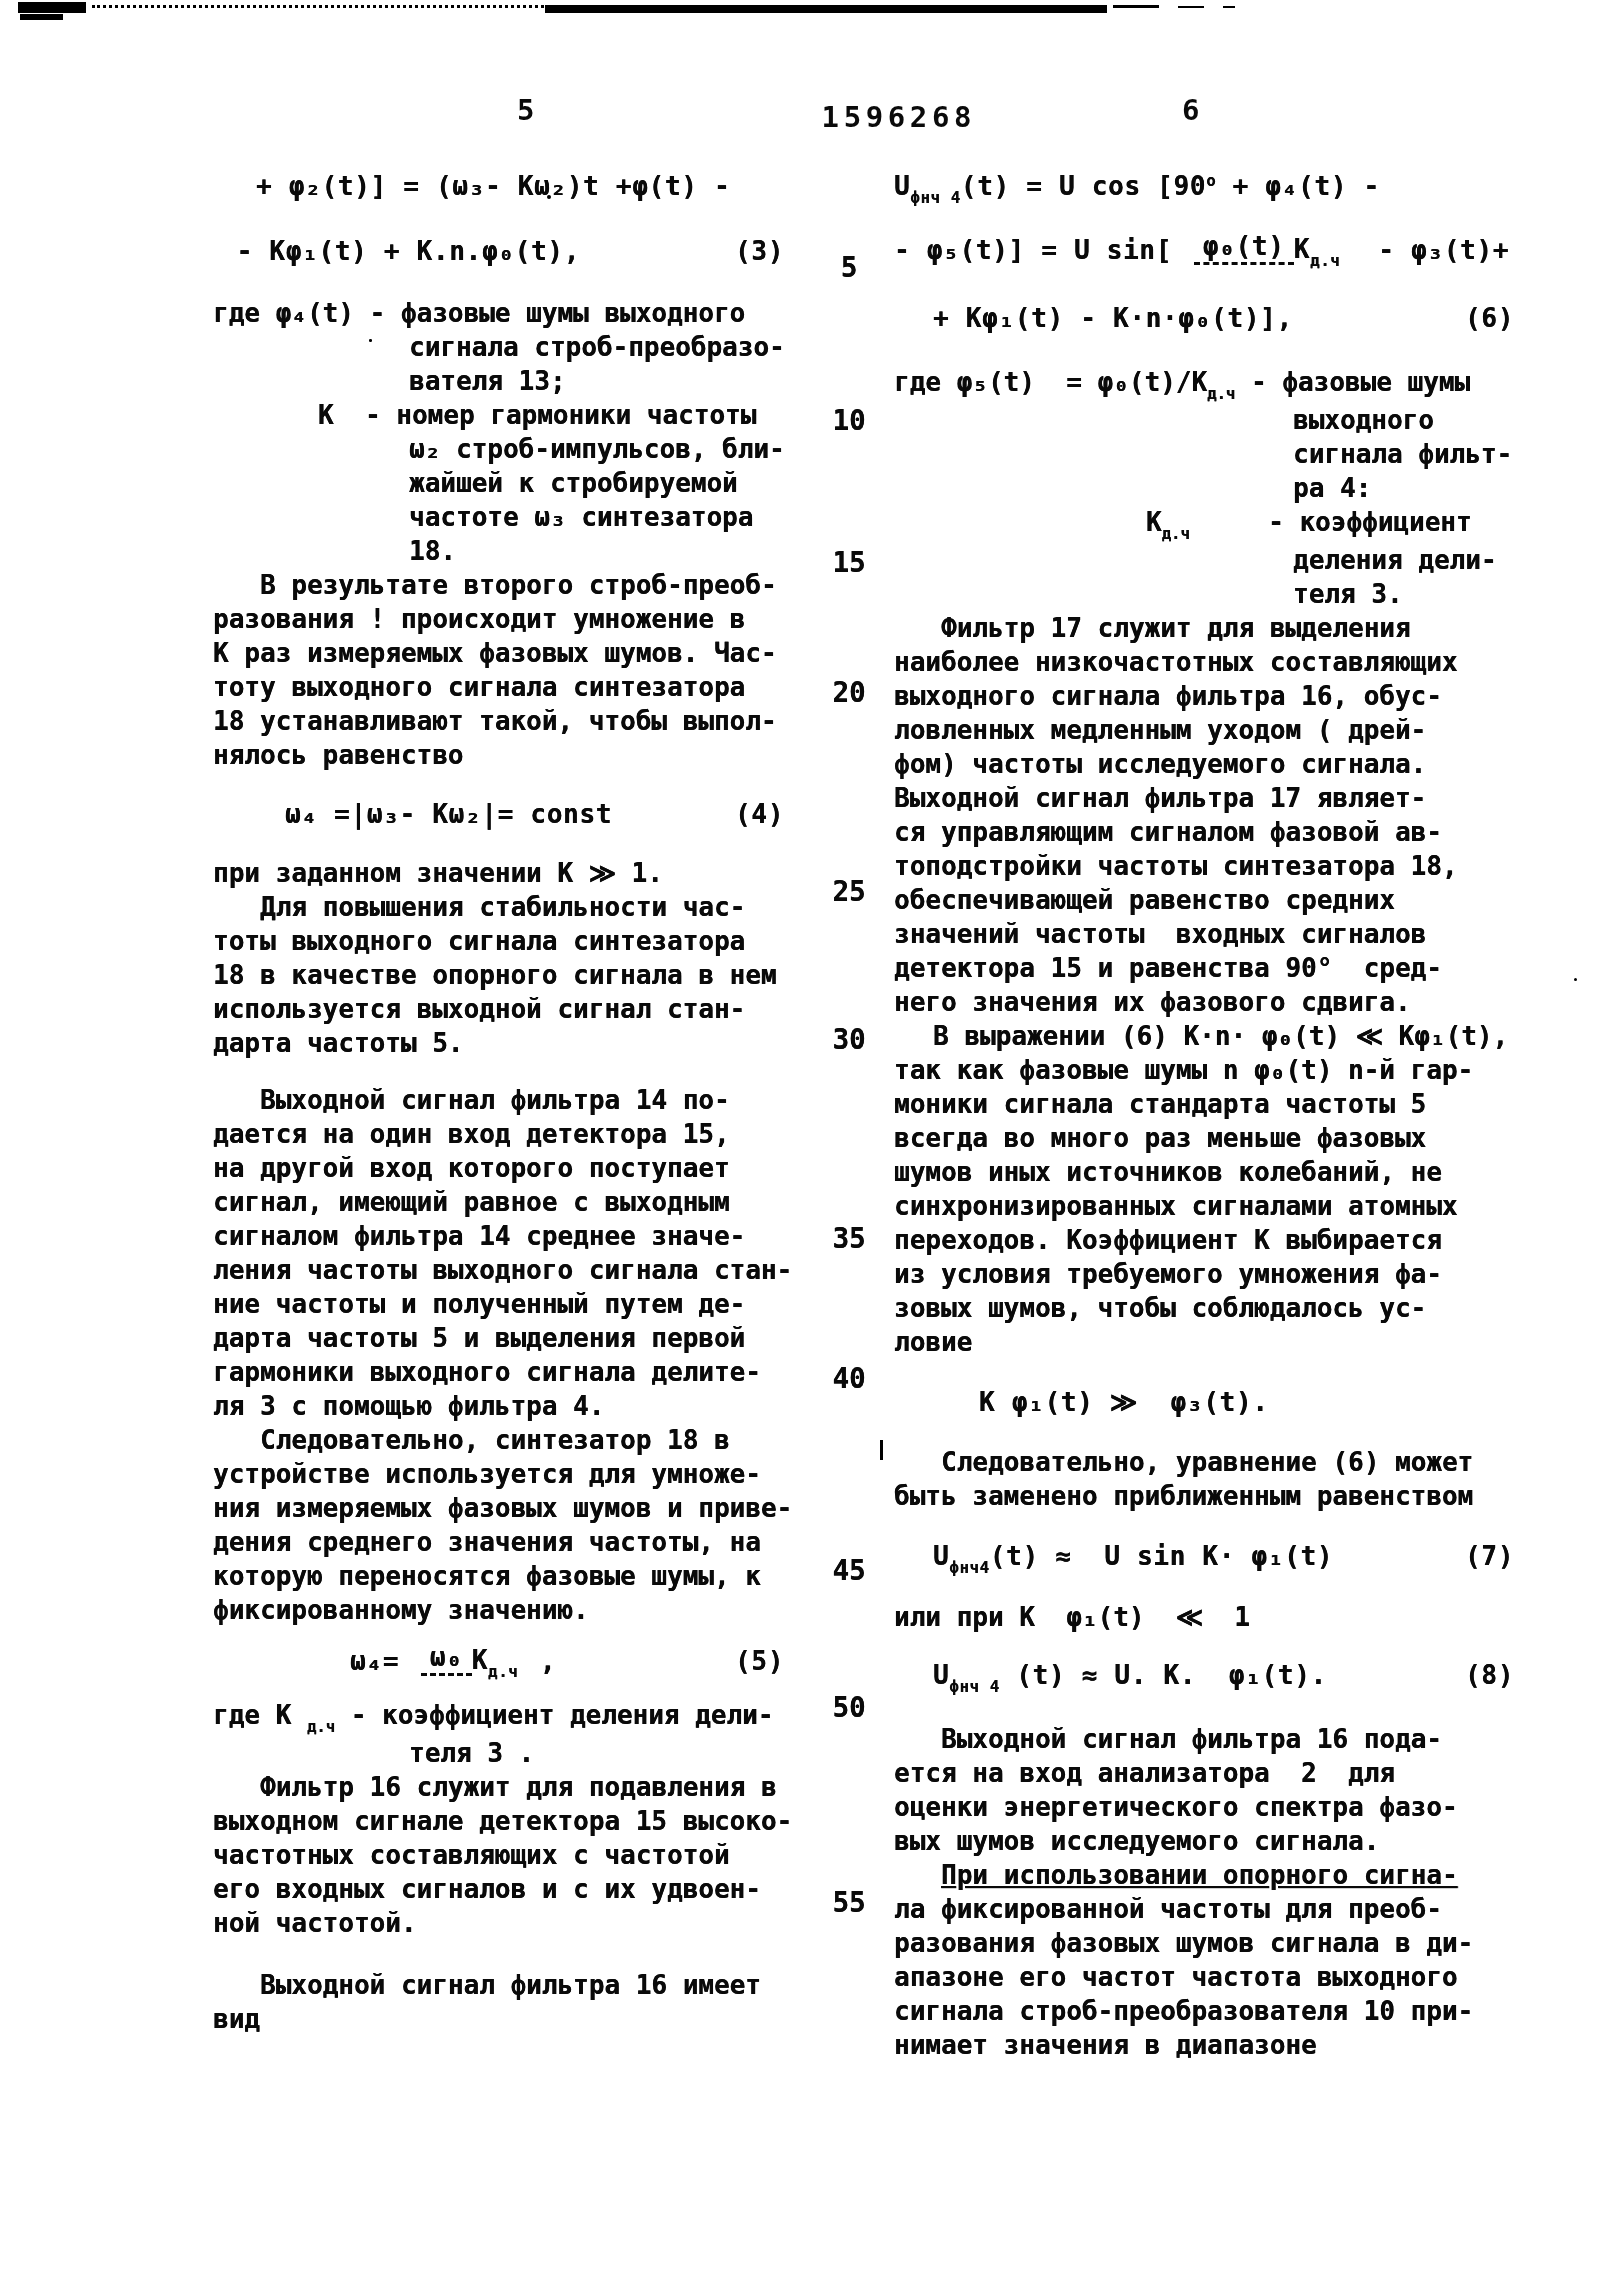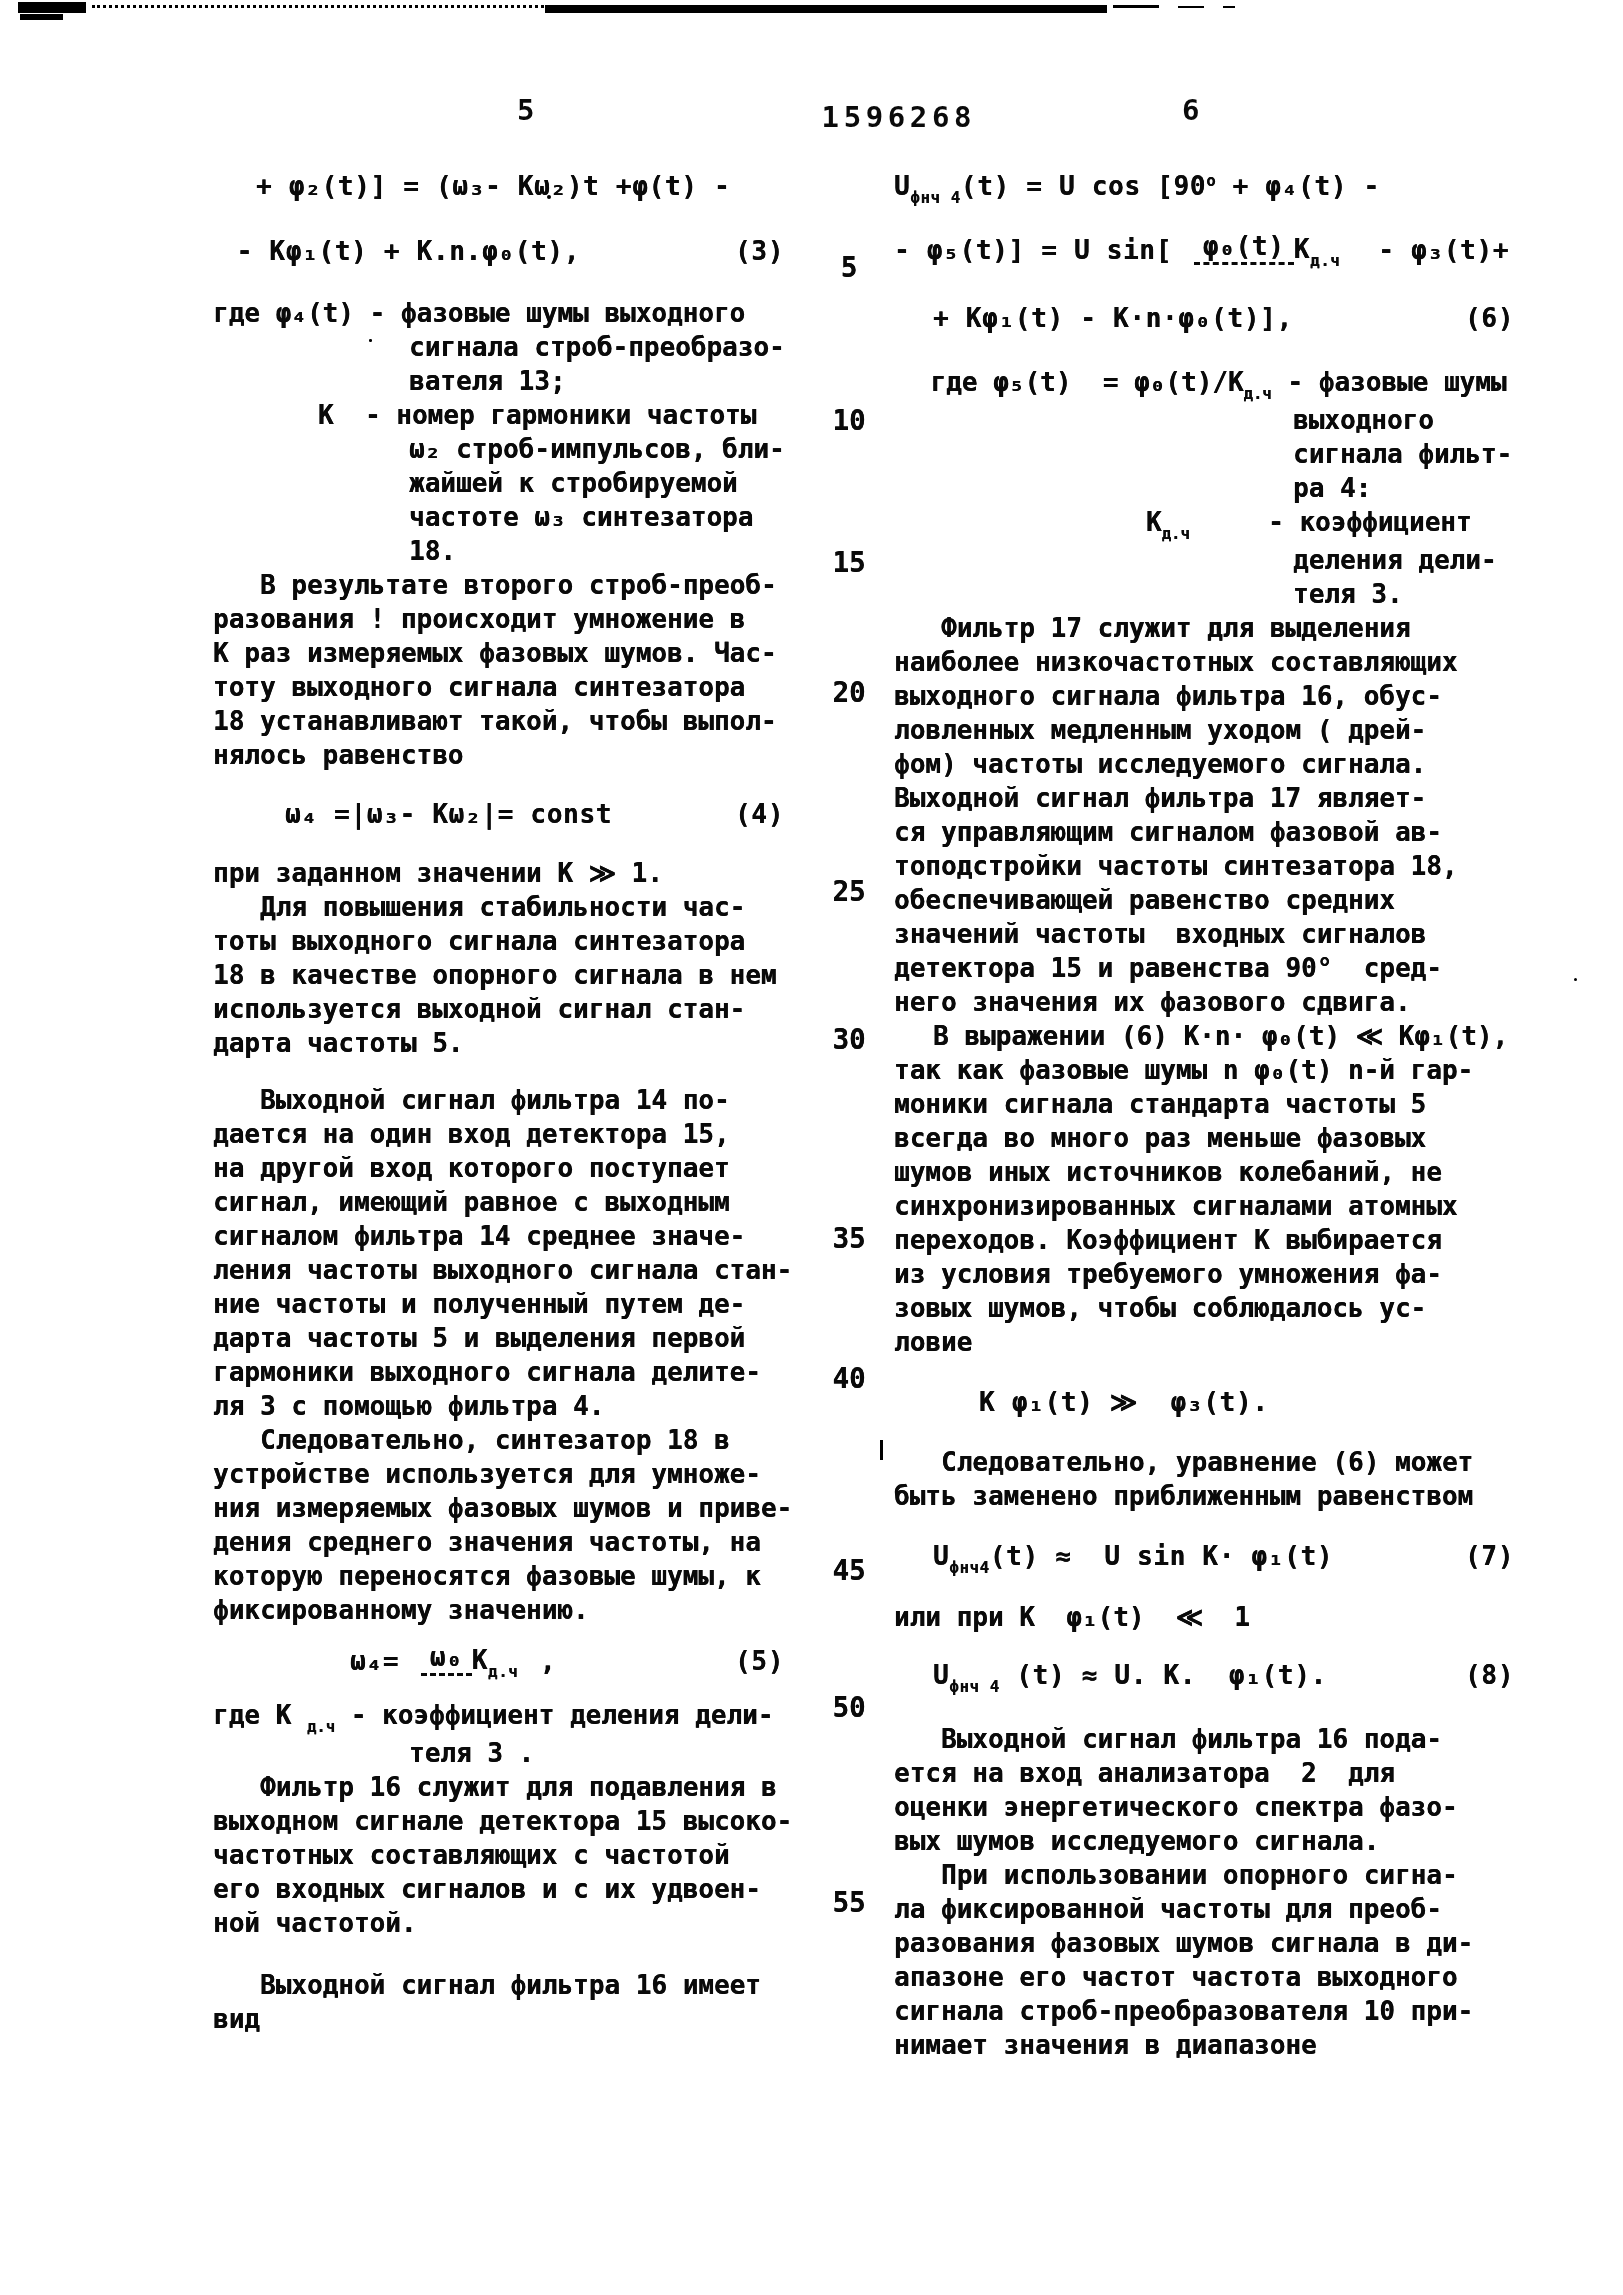--- a/index.html
+++ b/index.html
@@ -116,21 +116,21 @@
       <div class="ln"><span class="lc">частотных составляющих с частотой</span></div>
       <div class="ln"><span class="lc">его входных сигналов и с их удвоен-</span></div>
       <div class="ln"><span class="lc">ной частотой.</span></div>
       <div class="ln" style="margin-top: 27.5px; padding-left: 47px;"><span class="lc">Выходной сигнал фильтра 16 имеет</span></div>
       <div class="ln"><span class="lc">вид</span></div>
     </div>
   <div class="col" id="colR">
       <div class="ln fm"><span class="lc"><span class="tx">U</span><span class="sb">фнч 4</span><span class="tx">(t) = U cos [90</span><span class="sp">о</span><span class="tx"> + φ₄(t) -</span></span></div>
       <div class="ln fm" style="margin-top: 26px;"><span class="lc"><span class="tx">- φ₅(t)] = U sin[ </span><span class="frac"><span class="fnum"><span class="tx">φ₀(t)</span></span><span class="fden"><span class="tx">К</span><span class="sb">д.ч</span></span></span><span class="tx">  - φ₃(t)+</span></span></div>
       <div class="ln fm" style="margin-top: 33px; padding-left: 39px;"><span class="lc">+ Кφ₁(t) - К·n·φ₀(t)],</span><span class="eq">(6)</span></div>
-      <div class="ln" style="margin-top: 30px; text-align: center;"><span class="lc"><span class="tx">где φ₅(t)  = φ₀(t)/К</span><span class="sb">д.ч</span><span class="tx"> - фазовые шумы</span></span></div>
+      <div class="ln" style="margin-top: 30px;"><span class="lc"><span class="tx">где φ₅(t)  = φ₀(t)/К</span><span class="sb">д.ч</span><span class="tx"> - фазовые шумы</span></span></div>
       <div class="ln" style="padding-left: 399px;"><span class="lc">выходного</span></div>
       <div class="ln" style="padding-left: 399px;"><span class="lc">сигнала фильт-</span></div>
       <div class="ln" style="padding-left: 399px;"><span class="lc">ра 4:</span></div>
       <div class="ln" style="padding-left: 252px;"><span class="lc"><span class="tx">К</span><span class="sb">д.ч</span><span class="tx">     - коэффициент</span></span></div>
       <div class="ln" style="padding-left: 399px;"><span class="lc">деления дели-</span></div>
       <div class="ln" style="padding-left: 399px;"><span class="lc">теля 3.</span></div>
       <div class="ln" style="padding-left: 47px;"><span class="lc">Фильтр 17 служит для выделения</span></div>
       <div class="ln"><span class="lc">наиболее низкочастотных составляющих</span></div>
       <div class="ln"><span class="lc">выходного сигнала фильтра 16, обус-</span></div>
       <div class="ln"><span class="lc">ловленных медленным уходом ( дрей-</span></div>
@@ -155,21 +155,21 @@
       <div class="ln fm" style="margin-top: 26px; padding-left: 85px;"><span class="lc">К φ₁(t) ≫  φ₃(t).</span></div>
       <div class="ln" style="margin-top: 26px; padding-left: 47px;"><span class="lc">Следовательно, уравнение (6) может</span></div>
       <div class="ln"><span class="lc">быть заменено приближенным равенством</span></div>
       <div class="ln fm" style="margin-top: 26px; padding-left: 39px;"><span class="lc"><span class="tx">U</span><span class="sb">фнч4</span><span class="tx">(t) ≈  U sin К· φ₁(t)</span></span><span class="eq">(7)</span></div>
       <div class="ln" style="margin-top: 23.6px;"><span class="lc">или при К  φ₁(t)  ≪  1</span></div>
       <div class="ln fm" style="margin-top: 23.6px; padding-left: 39px;"><span class="lc"><span class="tx">U</span><span class="sb">фнч 4</span><span class="tx"> (t) ≈ U. К.  φ₁(t).</span></span><span class="eq">(8)</span></div>
       <div class="ln" style="margin-top: 26px; padding-left: 47px;"><span class="lc">Выходной сигнал фильтра 16 пода-</span></div>
       <div class="ln"><span class="lc">ется на вход анализатора  2  для</span></div>
       <div class="ln"><span class="lc">оценки энергетического спектра фазо-</span></div>
       <div class="ln"><span class="lc">вых шумов исследуемого сигнала.</span></div>
-      <div class="ln" style="padding-left: 47px;"><span class="lc">При использовании опорного сигна-</span></div>
+      <div class="ln" style="padding-left: 47px; text-decoration: underline;"><span class="lc">При использовании опорного сигна-</span></div>
       <div class="ln"><span class="lc">ла фиксированной частоты для преоб-</span></div>
       <div class="ln"><span class="lc">разования фазовых шумов сигнала в ди-</span></div>
       <div class="ln"><span class="lc">апазоне его частот частота выходного</span></div>
       <div class="ln"><span class="lc">сигнала строб-преобразователя 10 при-</span></div>
       <div class="ln"><span class="lc">нимает значения в диапазоне</span></div>
     </div>
 
 </div>
 
 

